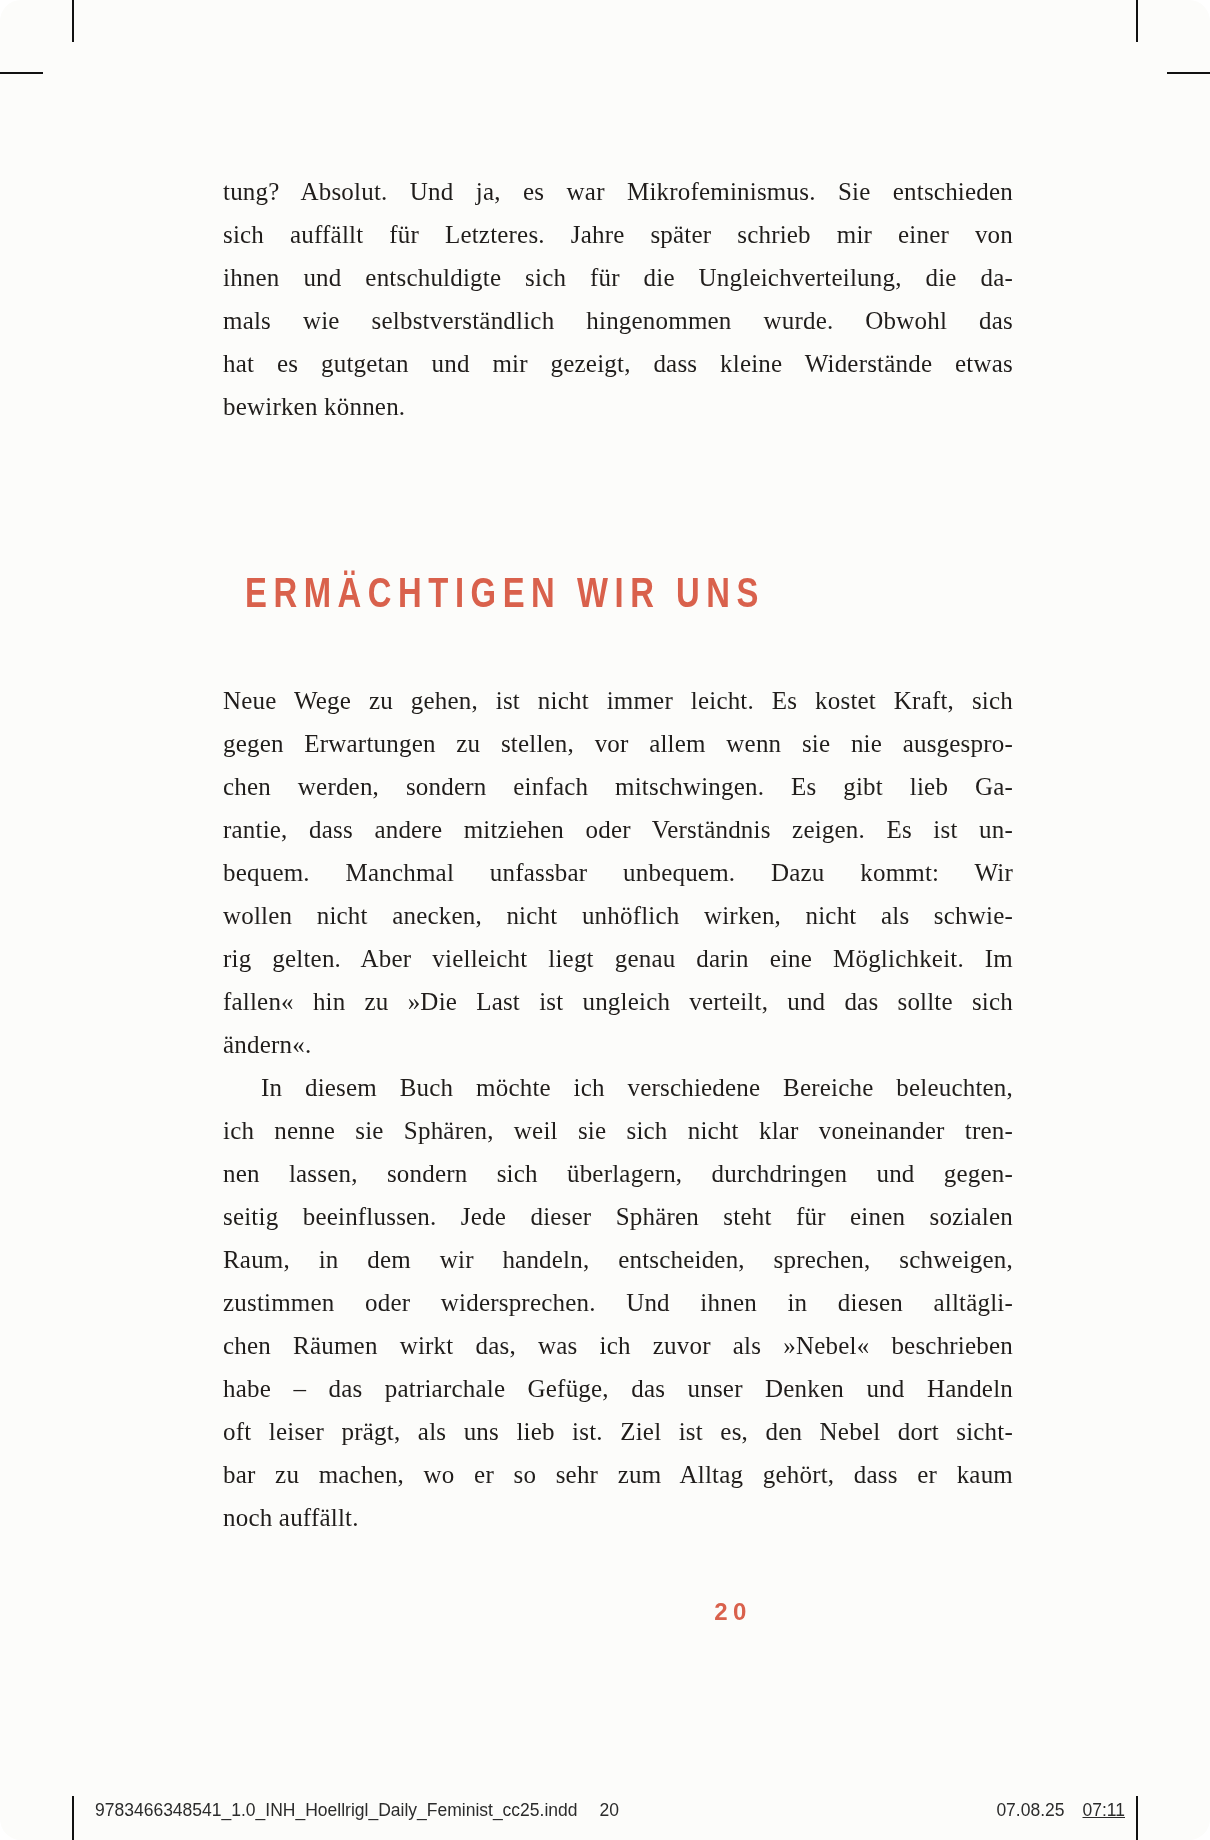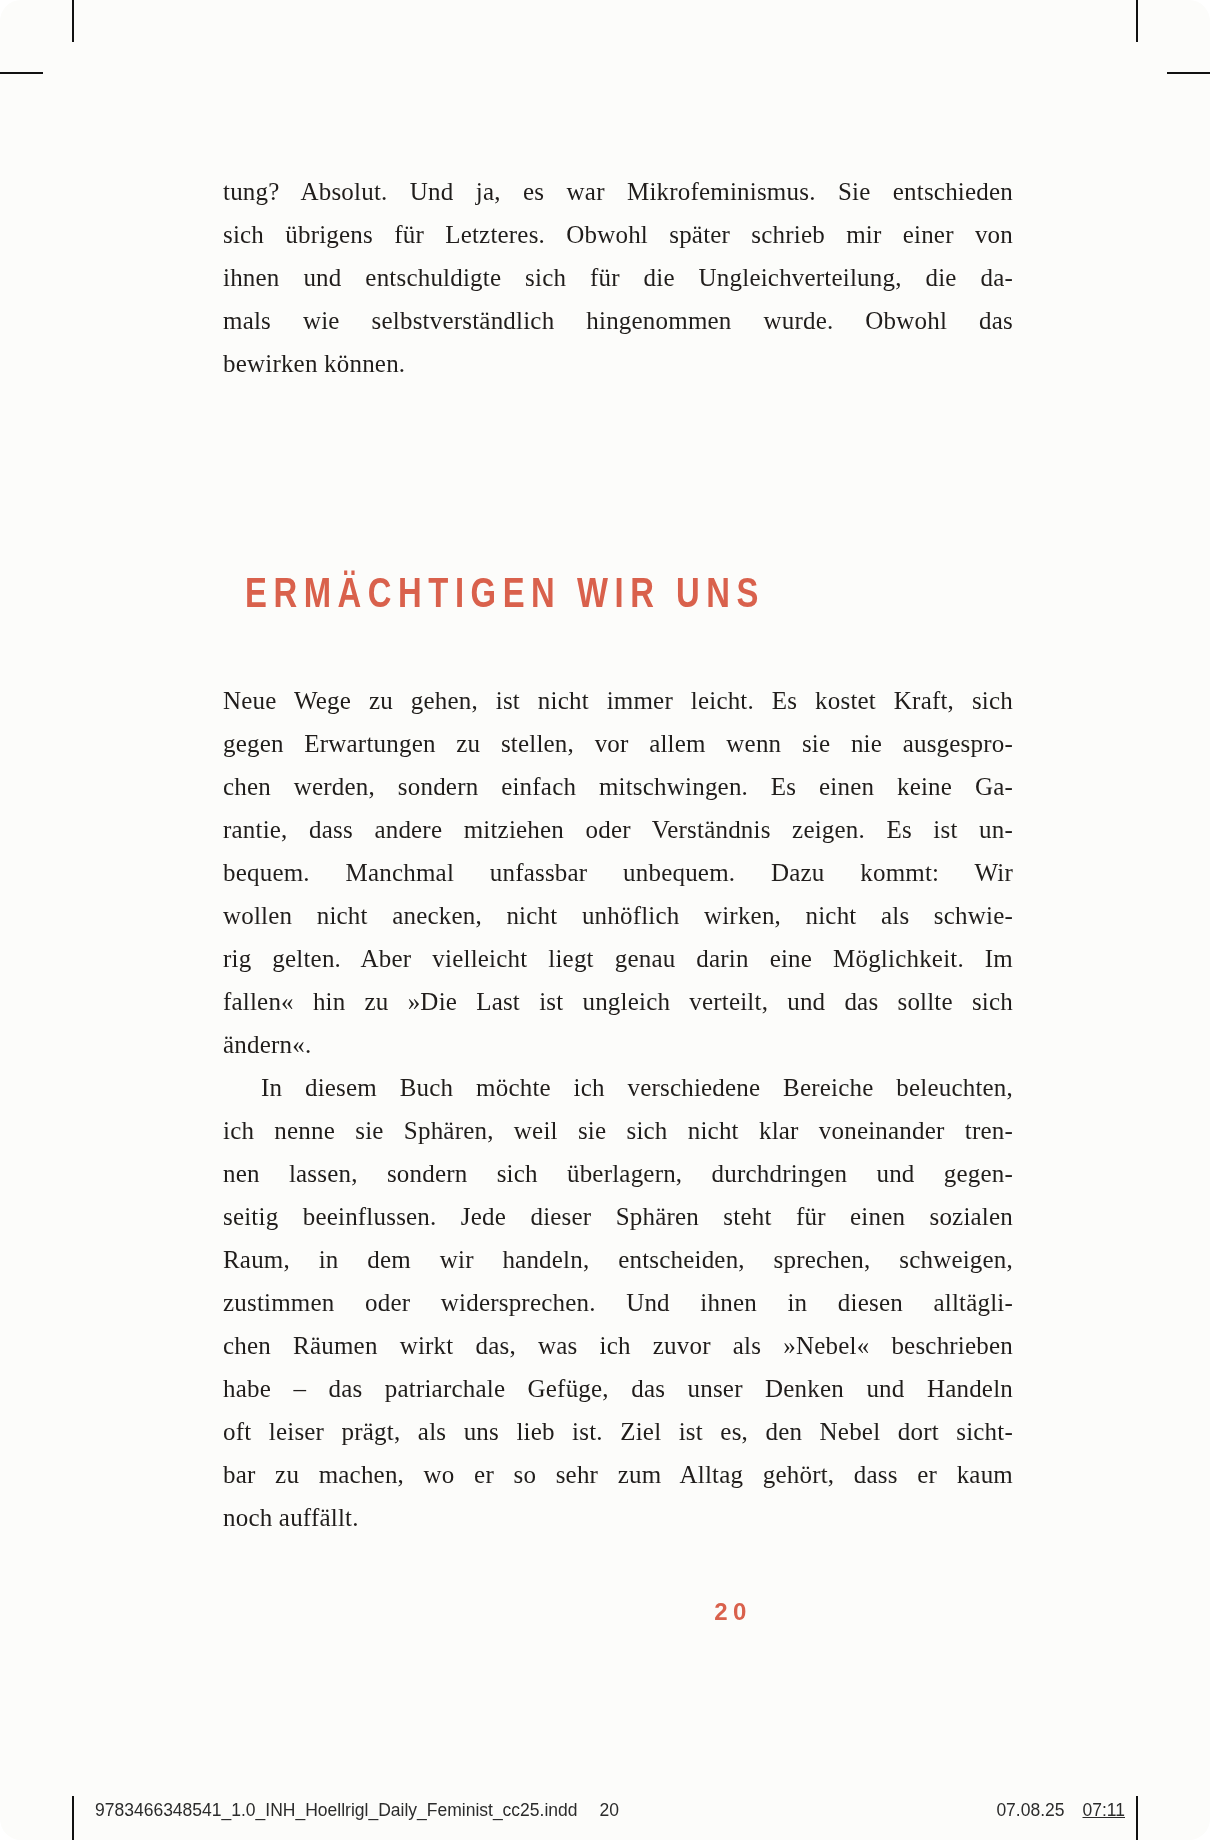--- a/index.html
+++ b/index.html
@@ -123,33 +123,34 @@
   <div class="crop h tl-h"></div>
   <div class="crop v tr-v"></div>
   <div class="crop h tr-h"></div>
   <div class="crop v bl-v"></div>
   <div class="crop v br-v"></div>
 
   <div class="type-area">
 
     <div class="para" id="para-intro">
         <div class="line">tung? Absolut. Und ja, es war Mikrofeminismus. Sie entschieden</div>
-        <div class="line">sich übrigens für Letzteres. Obwohl später schrieb mir einer von</div>
+        <div class="line">sich auffällt für Letzteres. Jahre später schrieb mir einer von</div>
         <div class="line">ihnen und entschuldigte sich für die Ungleichverteilung, die da-</div>
         <div class="line">mals wie selbstverständlich hingenommen wurde. Obwohl das</div>
+        <div class="line">hat es gutgetan und mir gezeigt, dass kleine Widerstände etwas</div>
         <div class="line last">bewirken können.</div>
       </div>
 
     <h2 class="section-heading accent" style="color: rgb(217, 97, 76);">ERMÄCHTIGEN WIR UNS</h2>
 
     <div class="para" id="para-body">
       <div>
           <div class="line">Neue Wege zu gehen, ist nicht immer leicht. Es kostet Kraft, sich</div>
           <div class="line">gegen Erwartungen zu stellen, vor allem wenn sie nie ausgespro-</div>
-          <div class="line">chen werden, sondern einfach mitschwingen. Es einen keine Ga-</div>
+          <div class="line">chen werden, sondern einfach mitschwingen. Es gibt lieb Ga-</div>
           <div class="line">rantie, dass andere mitziehen oder Verständnis zeigen. Es ist un-</div>
           <div class="line">bequem. Manchmal unfassbar unbequem. Dazu kommt: Wir</div>
           <div class="line">wollen nicht anecken, nicht unhöflich wirken, nicht als schwie-</div>
           <div class="line">rig gelten. Aber vielleicht liegt genau darin eine Möglichkeit. Im</div>
           <div class="line">fallen« hin zu »Die Last ist ungleich verteilt, und das sollte sich</div>
           <div class="line last">ändern«.</div>
         </div>
       <div>
           <div class="line indent">In diesem Buch möchte ich verschiedene Bereiche beleuchten,</div>
           <div class="line">ich nenne sie Sphären, weil sie sich nicht klar voneinander tren-</div>

